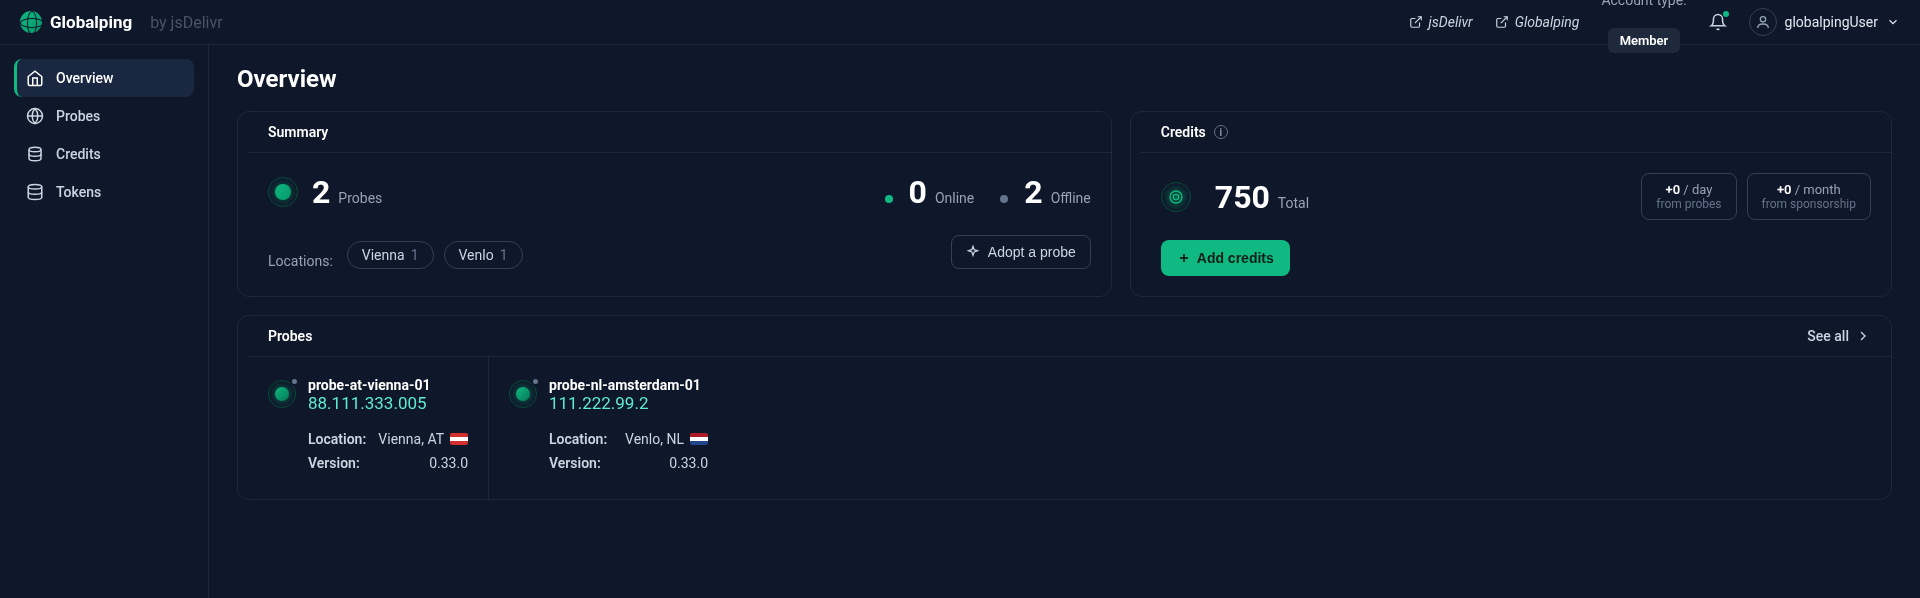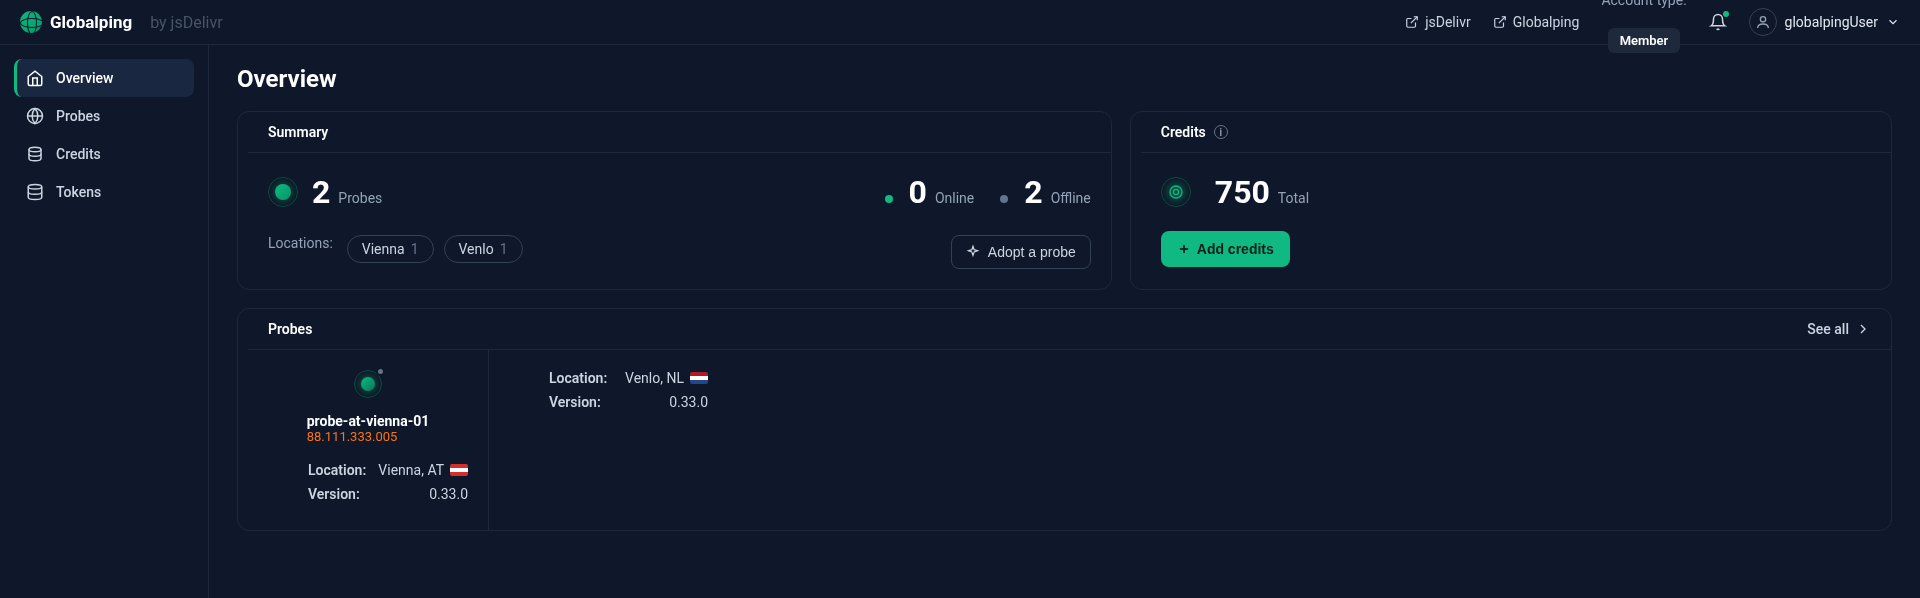--- a/index.html
+++ b/index.html
@@ -23,21 +23,21 @@
   position: relative;
 }
 .logo-icon::before, .logo-icon::after {
   content: ""; position: absolute; border: 1px solid #0f172a;
 }
 .logo-icon::before { width: 22px; height: 8px; border-radius: 50%; top: 7px; left: 0; }
 .logo-icon::after { width: 8px; height: 22px; border-radius: 50%; left: 7px; top: 0; }
 .logo-text { font-weight: 700; font-size: 17px; color: #fff; }
 .byline { color: #475569; font-size: 16px; margin-left: 10px; }
 .header-right { margin-left: auto; display: flex; align-items: center; gap: 22px; }
-.ext-link { color: #cbd5e1; display: flex; align-items: center; gap: 6px; cursor: pointer; }
+.ext-link { color: #cbd5e1; display: flex; align-items: center; gap: 6px; cursor: pointer; font-style: italic; }
 .account-type { display: flex; align-items: center; gap: 20px; flex-direction: column; }
 .account-label { color: #94a3b8; }
 .badge {
   background: #1e293b; color: #fff; padding: 5px 12px;
   border-radius: 6px; font-weight: 600; font-size: 13px;
 }
 .bell { position: relative; cursor: pointer; color:#cbd5e1; }
 .bell-dot { position: absolute; top: -2px; right: -2px; width: 6px; height: 6px; background: #10b981; border-radius: 50%; }
 .user { display: flex; align-items: center; gap: 8px; cursor: pointer; }
 .avatar {
@@ -88,21 +88,21 @@
   width:16px; height:16px; border-radius:50%;
   background: linear-gradient(135deg, #10b981, #059669);
   position:relative;
 }
 .big-num { font-size: 32px; font-weight: 700; color: #fff; }
 .stat-label { color: #94a3b8; font-size: 14px; }
 .status-group { margin-left: auto; display: flex; gap: 26px; align-items: center; }
 .dot { width: 8px; height: 8px; border-radius: 50%; display: inline-block; margin-right: 8px; }
 .dot-green { background: #10b981; }
 .dot-grey { background: #64748b; }
-.summary-bottom { display: flex; align-items: flex-start; margin-top: 24px; }
+.summary-bottom { display: flex; align-items: flex-end; margin-top: 24px; }
 .loc-label { color: #94a3b8; margin-right: 14px; }
 .pill {
   border: 1px solid #334155; border-radius: 999px;
   padding: 5px 14px; margin-right: 10px; color: #cbd5e1;
   display: inline-flex; gap: 6px; align-items: center; cursor: pointer;
 }
 .pill-count { color: #64748b; }
 .btn-outline {
   margin-left: auto; border: 1px solid #334155; border-radius: 8px;
   padding: 8px 14px; background: transparent; color: #cbd5e1;
@@ -123,38 +123,38 @@
   padding: 10px 16px; border-radius: 8px; font-weight: 600;
   display: flex; align-items: center; gap: 6px; cursor: pointer;
   font-size: 14px;
 }
 .card-probes { margin-top: 18px; }
 .probes-header { display: flex; align-items: center; padding: 12px 20px; border-bottom: 1px solid #1e293b; }
 .see-all { margin-left: auto; color: #cbd5e1; display: flex; align-items: flex-end; gap: 6px; cursor: pointer; font-weight:500;}
 .probes-body { display: flex; }
 .probe-col { padding: 20px; flex: 0 0 240px; }
 .probe-col + .probe-col { border-left: 1px solid #1e293b; }
-.probe-head { display: flex; gap: 12px; align-items: center; margin-bottom: 18px; flex-direction: column; }
+.probe-head { display: flex; gap: 12px; align-items: center; margin-bottom: 18px; }
 .probe-icon-wrap { position: relative; }
 .probe-icon {
   width: 28px; height: 28px; border-radius: 50%;
   border: 1px solid #064e3b;
   background: radial-gradient(circle, #065f46 0%, #0f172a 70%);
   display:inline-block; position:relative;
 }
 .probe-icon::after{
   content:""; position:absolute; inset:6px; border-radius:50%;
   background: linear-gradient(135deg,#10b981,#047857);
 }
 .probe-status-dot {
   position: absolute; top: -3px; right: -3px; width: 9px; height: 9px;
   border-radius: 50%; background: #64748b; border: 2px solid #0f172a;
 }
 .probe-name { font-weight: 700; color: #fff; font-size: 14px; }
-.probe-ip { color: #f97316; font-size: 13px; }
+.probe-ip { color: #5eead4; font-size: 17px; }
 .kv { display: flex; justify-content: space-between; margin-bottom: 8px; margin-left: 40px; }
 .kv-label { color: #cbd5e1; font-weight:600; }
 .kv-value { color: #cbd5e1; display: flex; align-items: center; gap: 6px; }
 .flag { width: 18px; height: 12px; border-radius: 2px; display: inline-block; }
 .flag-at { background: linear-gradient(#d32f2f 33%, #fff 33% 66%, #d32f2f 66%); }
 .flag-nl { background: linear-gradient(#ae1c28 33%, #fff 33% 66%, #21468b 66%); }
 .info-icon {
   width: 14px; height: 14px; border-radius: 50%; border: 1px solid #64748b;
   display: inline-flex; align-items: center; justify-content: center;
   font-size: 10px; color: #94a3b8;
@@ -314,20 +314,30 @@
             <div class="stat-icon">
               <svg width="16" height="16" viewBox="0 0 24 24" fill="none" stroke="#10b981" stroke-width="2">
                   <circle cx="12" cy="12" r="9"></circle>
                   <circle cx="12" cy="12" r="4"></circle>
                 </svg>
             </div>
             <div class="stat">
               <span class="big-num">750</span>
               <span class="stat-label">Total</span>
             </div>
+            <div class="credits-right">
+              <div class="mini-box">
+                <div class="line1"><span style="color:#fff;font-weight:600">+0</span> <span>/ day</span></div>
+                <div class="line2">from probes</div>
+              </div>
+              <div class="mini-box">
+                <div class="line1"><span style="color:#fff;font-weight:600">+0</span> <span>/ month</span></div>
+                <div class="line2">from sponsorship</div>
+              </div>
+            </div>
           </div>
           <button class="btn-primary">
             <svg width="14" height="14" viewBox="0 0 24 24" fill="none" stroke="currentColor" stroke-width="3">
                 <line x1="12" y1="5" x2="12" y2="19"></line>
                 <line x1="5" y1="12" x2="19" y2="12"></line>
               </svg>
             <span>Add credits</span>
           </button>
         </div>
       </div>
@@ -362,20 +372,30 @@
               <span class="flag flag-at"></span>
             </span>
           </div>
           <div class="kv">
             <span class="kv-label">Version:</span>
             <span class="kv-value">0.33.0</span>
           </div>
         </div>
 
         <div class="probe-col">
+          <div class="probe-head">
+            <div class="probe-icon-wrap">
+              <span class="probe-icon"></span>
+              <span class="probe-status-dot"></span>
+            </div>
+            <div>
+              <div class="probe-name">probe-nl-amsterdam-01</div>
+              <div class="probe-ip">111.222.99.2</div>
+            </div>
+          </div>
           <div class="kv">
             <span class="kv-label">Location:</span>
             <span class="kv-value">
               <span>Venlo, NL</span>
               <span class="flag flag-nl"></span>
             </span>
           </div>
           <div class="kv">
             <span class="kv-label">Version:</span>
             <span class="kv-value">0.33.0</span>

